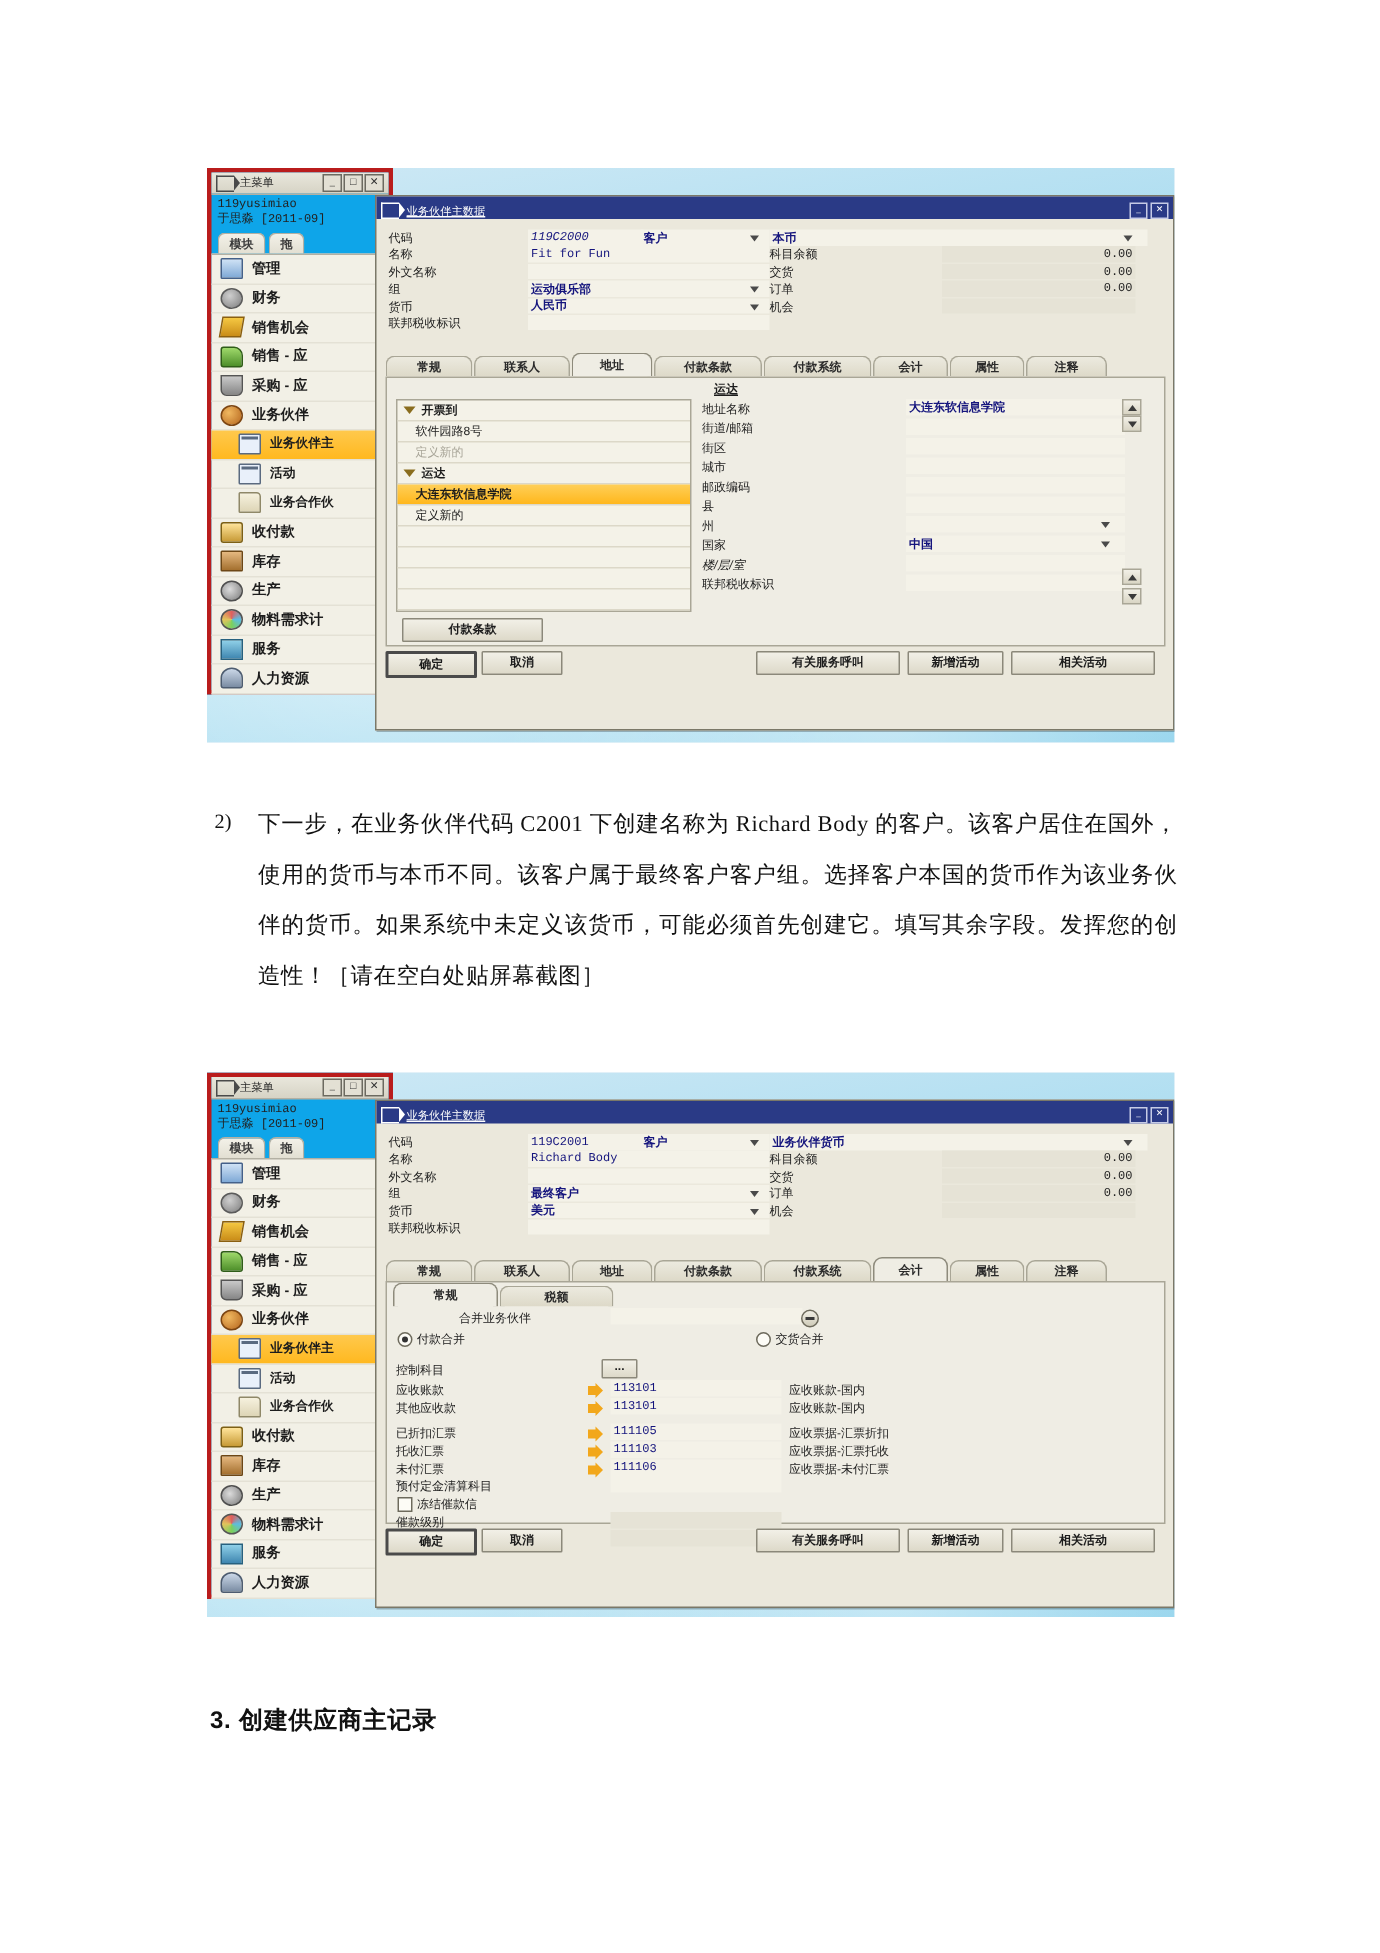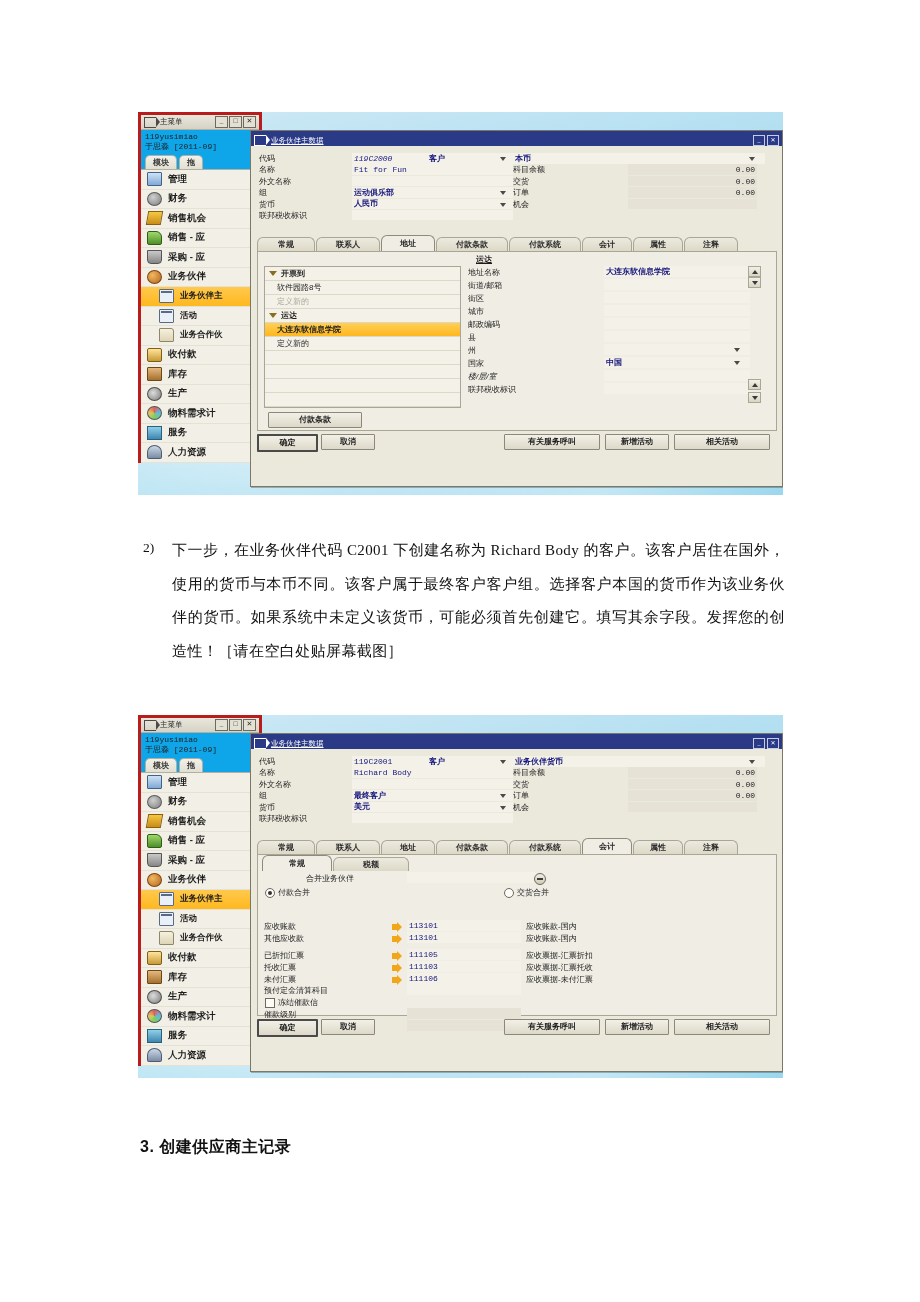--- a/index.html
+++ b/index.html
@@ -603,20 +603,24 @@
           </span>
         </div>
 
         <div style="position:absolute;left:6px;top:32px;width:500px;height:12px;">
           <span class="radio on" style="position:absolute;left:1px;top:1px;"></span>
           <span class="flabel" style="position:absolute;left:14px;top:0;">付款合并</span>
           <span class="radio" style="position:absolute;left:240px;top:1px;"></span>
           <span class="flabel" style="position:absolute;left:253px;top:0;">交货合并</span>
         </div>
 
+        <div style="position:absolute;left:6px;top:53px;width:500px;height:12px;">
+          <span class="flabel" style="position:absolute;left:0;top:0;">控制科目</span>
+          <span class="btn" style="position:absolute;left:137px;top:-2px;width:22px;height:11px;line-height:8px;font-size:8px;">...</span>
+        </div>
 
         <div id="s2-accounts" style="position:absolute;left:6px;top:66px;width:500px;">
             <div class="fieldrow" style="position: relative; height: 12px;">
               <span class="flabel" style="position: absolute; left: 0px; top: 0px;">应收账款</span>
               <span class="arrow-link" style="position: absolute; left: 128px; top: 6px;"></span>
               <span class="fval" style="position: absolute; left: 143px; top: -1px; width: 110px; color: rgb(21, 21, 125);">113101</span>
               <span class="flabel" style="position: absolute; left: 262px; top: 0px;">应收账款-国内</span>
             </div>
             <div class="fieldrow" style="position: relative; height: 12px;">
               <span class="flabel" style="position: absolute; left: 0px; top: 0px;">其他应收款</span>

